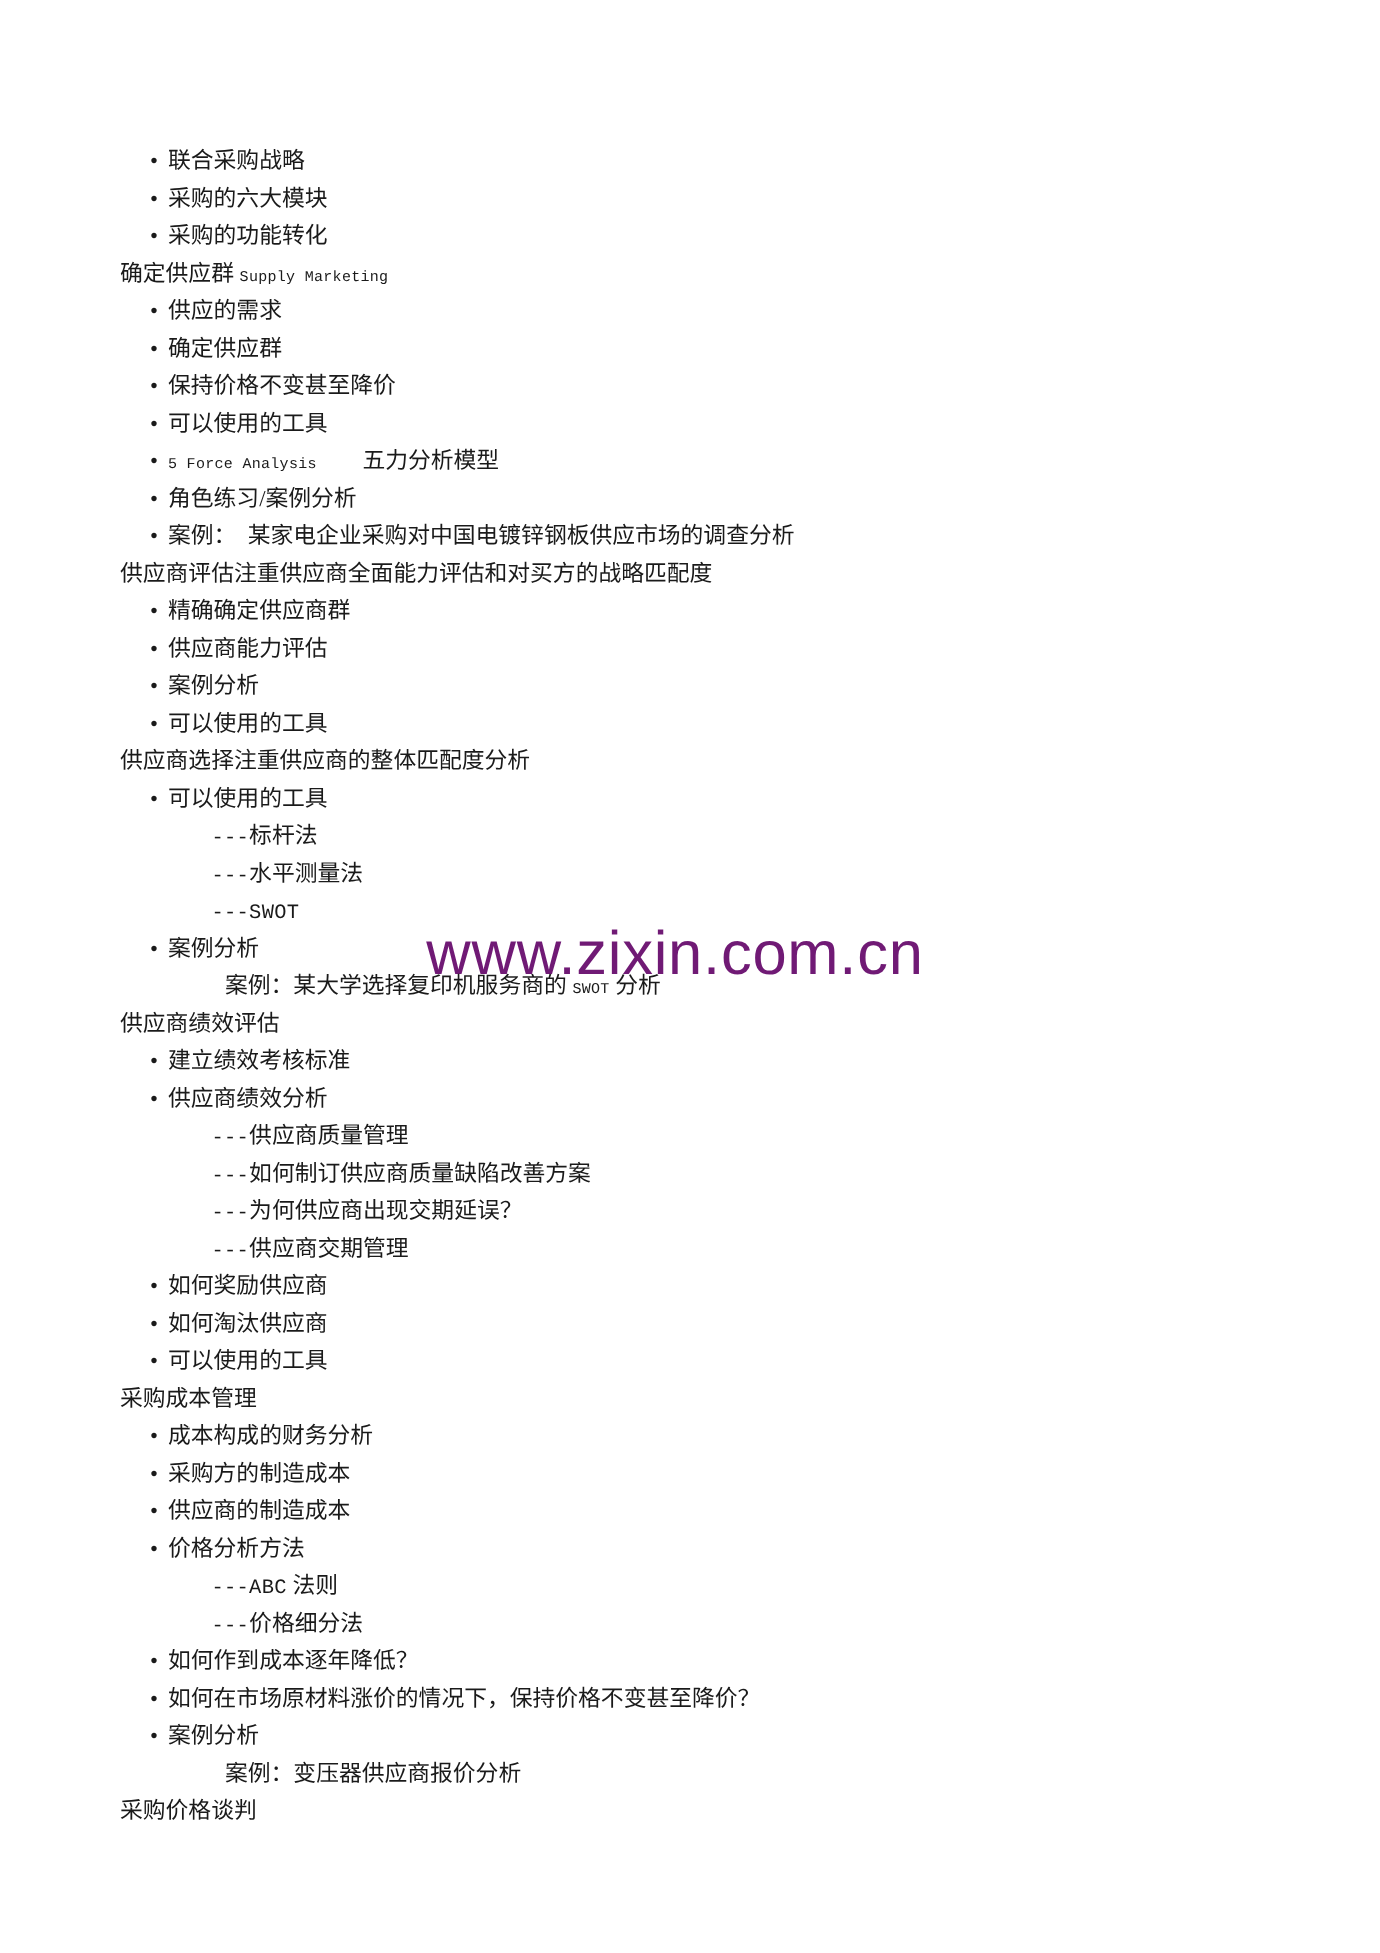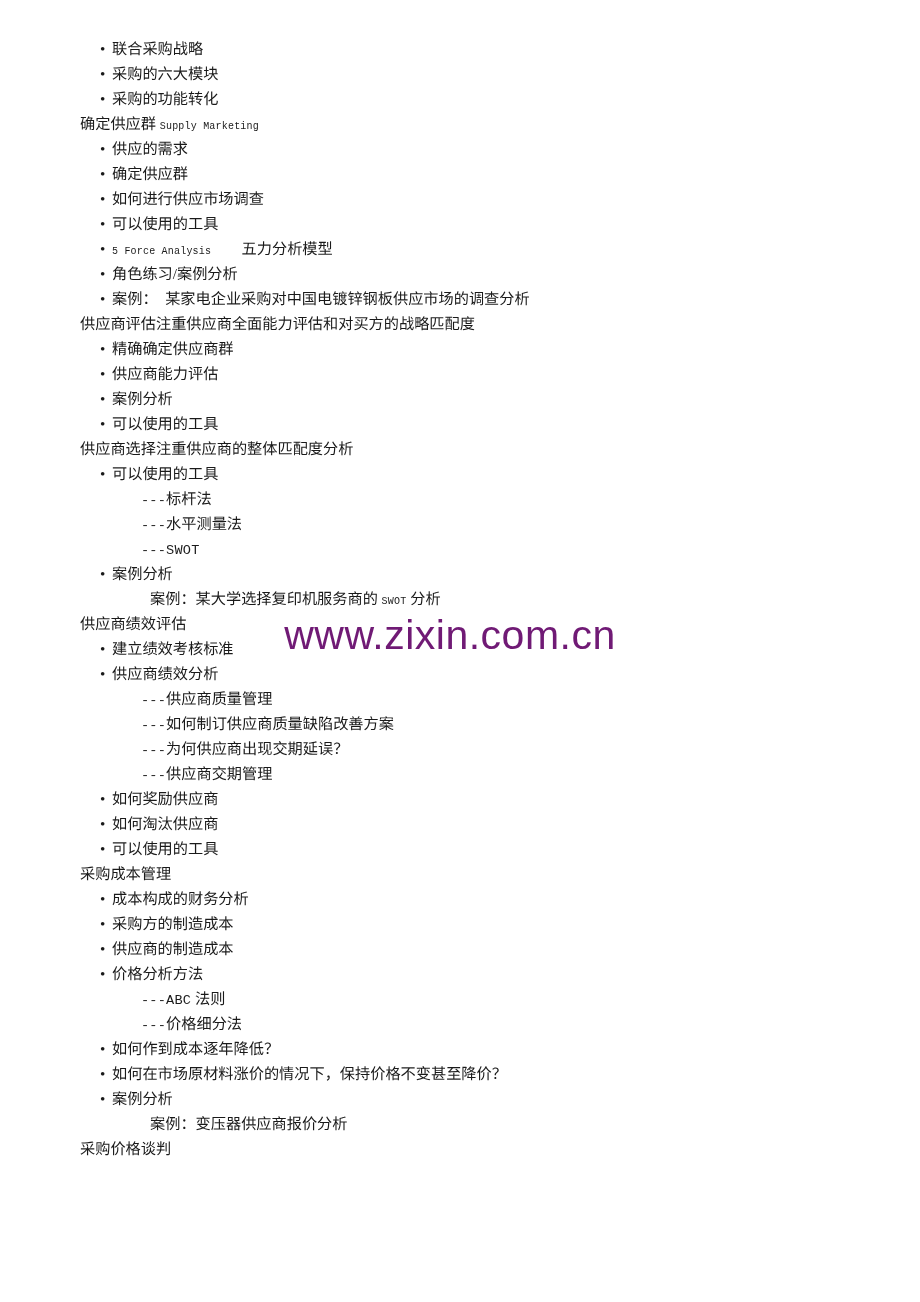--- a/index.html
+++ b/index.html
@@ -45,21 +45,21 @@
     pointer-events: none;
     z-index: 0;
   }
 
   
   #content-body {
     position: absolute;
     left: 0;
     top: 0;
     width: 920px;
-    padding-top: 36px;
+    padding-top: 95px;
     box-sizing: border-box;
     z-index: 1;
   }
 
   .line {
     height: 25px;
     line-height: 25px;
     white-space: pre;
     font-size: 15.2px;
   }
@@ -108,21 +108,21 @@
 
   <div id="watermark">www.zixin.com.cn</div>
 
   <div id="content-body">
       <div class="line bullet"><span class="bullet-mark">•</span><span>联合采购战略</span></div>
       <div class="line bullet"><span class="bullet-mark">•</span><span>采购的六大模块</span></div>
       <div class="line bullet"><span class="bullet-mark">•</span><span>采购的功能转化</span></div>
       <div class="line heading"><span>确定供应群 </span><span class="latin">Supply Marketing</span></div>
       <div class="line bullet"><span class="bullet-mark">•</span><span>供应的需求</span></div>
       <div class="line bullet"><span class="bullet-mark">•</span><span>确定供应群</span></div>
-      <div class="line bullet"><span class="bullet-mark">•</span><span>如何进行供应市场调查</span></div>
+      <div class="line bullet"><span class="bullet-mark">•</span><span>保持价格不变甚至降价</span></div>
       <div class="line bullet"><span class="bullet-mark">•</span><span>可以使用的工具</span></div>
       <div class="line bullet"><span class="bullet-mark">•</span><span class="latin">5 Force Analysis</span><span>　　五力分析模型</span></div>
       <div class="line bullet"><span class="bullet-mark">•</span><span>角色练习/案例分析</span></div>
       <div class="line bullet"><span class="bullet-mark">•</span><span>案例：　某家电企业采购对中国电镀锌钢板供应市场的调查分析</span></div>
       <div class="line heading"><span>供应商评估注重供应商全面能力评估和对买方的战略匹配度</span></div>
       <div class="line bullet"><span class="bullet-mark">•</span><span>精确确定供应商群</span></div>
       <div class="line bullet"><span class="bullet-mark">•</span><span>供应商能力评估</span></div>
       <div class="line bullet"><span class="bullet-mark">•</span><span>案例分析</span></div>
       <div class="line bullet"><span class="bullet-mark">•</span><span>可以使用的工具</span></div>
       <div class="line heading"><span>供应商选择注重供应商的整体匹配度分析</span></div>

